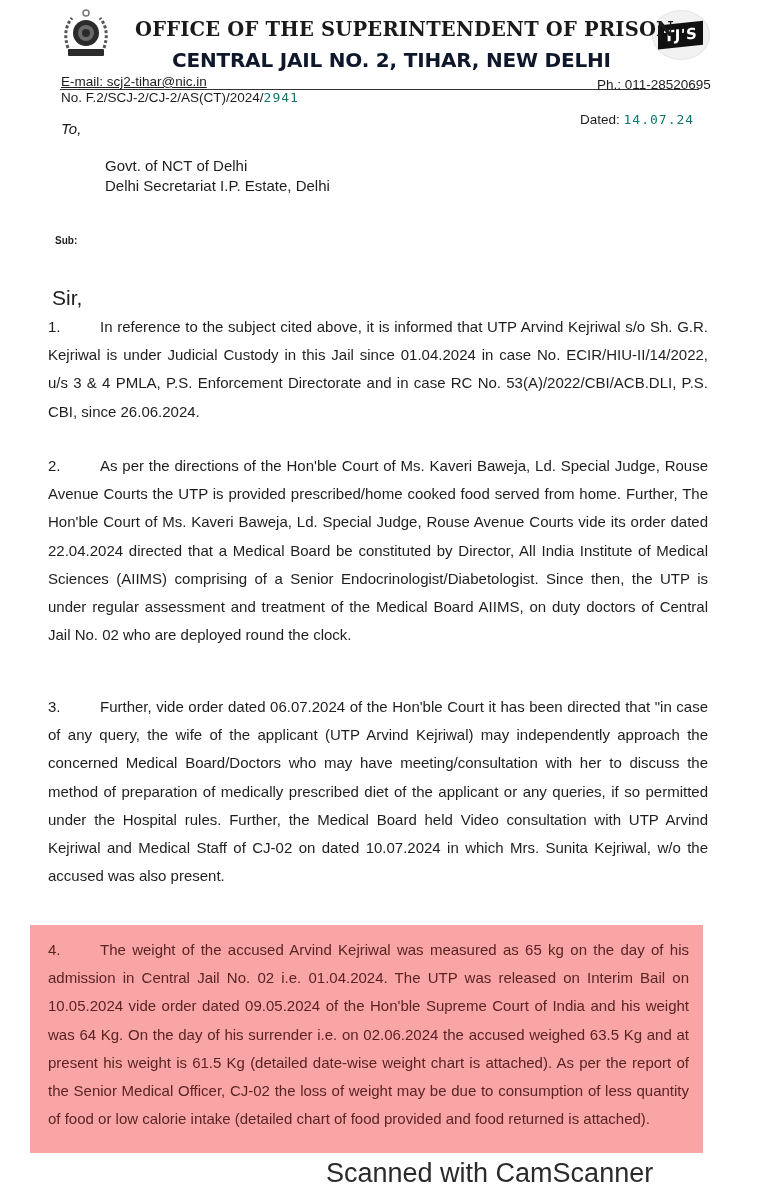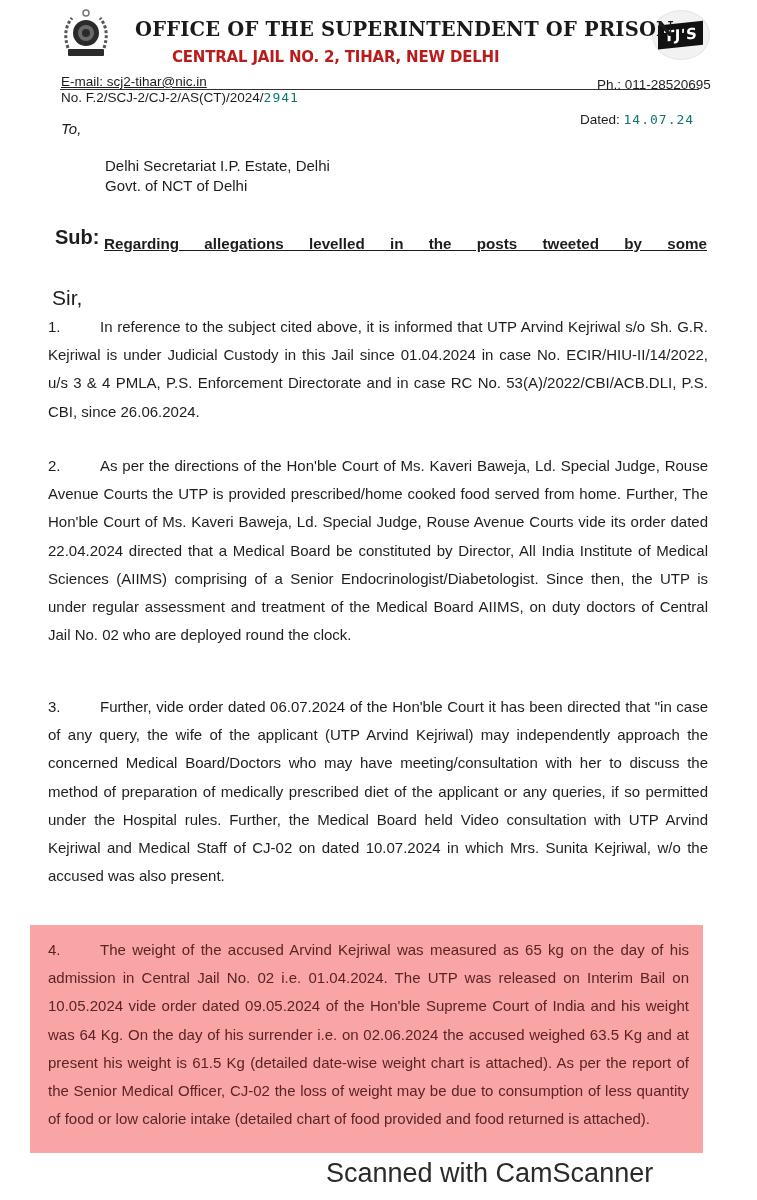--- a/index.html
+++ b/index.html
@@ -22,42 +22,42 @@
   .tjs-flag {
     background: #111; color: #fff; font-weight: bold; font-size: 15px;
     padding: 3px 6px; transform: skewY(-6deg); letter-spacing: 0.5px;
     font-family: "DejaVu Sans", sans-serif;
   }
   .office-title {
     left: 135px; top: 18px; font-family: "DejaVu Serif", serif; font-weight: bold;
     font-size: 19.5px; letter-spacing: 0.2px; color: #1a1a1a; white-space: nowrap;
   }
   .jail-title {
-    left: 172px; top: 48px; font-weight: bold; font-size: 15px; color: #b91c1c; white-space: nowrap;
+    left: 172px; top: 48px; font-weight: bold; font-size: 20px; color: #0f172a; white-space: nowrap;
     font-family: "DejaVu Sans", sans-serif; letter-spacing: -0.2px; text-align: right;
   }
   .meta-row { font-size: 13.5px; white-space: nowrap; }
   .email { left: 61px; top: 74px; text-decoration: underline; }
   .phone { left: 597px; top: 77px; }
   .ref-line { left: 0; top: 89px; width: 757px; height: 1px; }
   .ref-line::after {
     content: ""; position: absolute; left: 60px; right: 58px; top: 0; height: 1px; background: #333;
   }
   .ref-no { left: 61px; top: 90px; }
   .dated { left: 580px; top: 92px; margin-top: 20px; }
   .handwritten {
     font-family: "DejaVu Sans Mono", monospace; color: #0f766e; font-size: 13px; letter-spacing: 1px;
   }
 
   
   .body-text { font-size: 15px; line-height: 28.2px; color: #1e1e1e; }
   .to { left: 61px; top: 120px; font-size: 15px; font-style: italic; }
   .addr { left: 105px; top: 156px; font-size: 15px; line-height: 20px; }
   .addr .strong { font-weight: bold; }
-  .sub-label { left: 55px; top: 226px; font-weight: bold; font-size: 20px; }
+  .sub-label { left: 55px; top: 235px; font-weight: bold; font-size: 10px; }
   .sub-text {
     left: 104px; top: 235px; width: 603px; font-weight: bold; font-size: 15.2px; line-height: 17px;
     text-decoration: underline; text-align: justify; text-align-last: left;
   }
   .sub-text .l1 { display: block; text-align: justify; text-align-last: justify; }
   .sir { left: 52px; top: 286px; font-size: 21px; }
 
   .para {
     left: 48px; width: 660px; text-align: justify;
   }
@@ -103,27 +103,26 @@
 <div class="abs meta-row ref-no">
   <span>No. F.2/SCJ-2/CJ-2/AS(CT)/2024/</span><span class="handwritten">2941</span>
 </div>
 <div class="abs meta-row dated">
   <span>Dated:</span>
   <span class="handwritten">14.07.24</span>
 </div>
 
 <div class="abs to">To,</div>
 <div class="abs addr">
+  <div>Govt. of NCT of Delhi</div>
   <div>Delhi Secretariat I.P. Estate, Delhi</div>
-  <div>Govt. of NCT of Delhi</div>
 </div>
 
 <div class="abs sub-label">Sub:</div>
 <div class="abs sub-text">
-  <span class="l1">Regarding allegations levelled in the posts tweeted by some</span>
 </div>
 
 <div class="abs sir">Sir,</div>
 
 <div class="abs para body-text p1">
   <span class="num">1.</span><span>In reference to the subject cited above, it is informed that UTP Arvind Kejriwal s/o Sh. G.R. Kejriwal is under Judicial Custody in this Jail since 01.04.2024 in case No. ECIR/HIU-II/14/2022, u/s 3 &amp; 4 PMLA, P.S. Enforcement Directorate and in case RC No. 53(A)/2022/CBI/ACB.DLI, P.S. CBI, since 26.06.2024.</span>
 </div>
 
 <div class="abs para body-text p2">
   <span class="num">2.</span><span>As per the directions of the Hon'ble Court of Ms. Kaveri Baweja, Ld. Special Judge, Rouse Avenue Courts the UTP is provided prescribed/home cooked food served from home. Further, The Hon'ble Court of Ms. Kaveri Baweja, Ld. Special Judge, Rouse Avenue Courts vide its order dated 22.04.2024 directed that a Medical Board be constituted by Director, All India Institute of Medical Sciences (AIIMS) comprising of a Senior Endocrinologist/Diabetologist. Since then, the UTP is under regular assessment and treatment of the Medical Board AIIMS, on duty doctors of Central Jail No. 02 who are deployed round the clock.</span>

